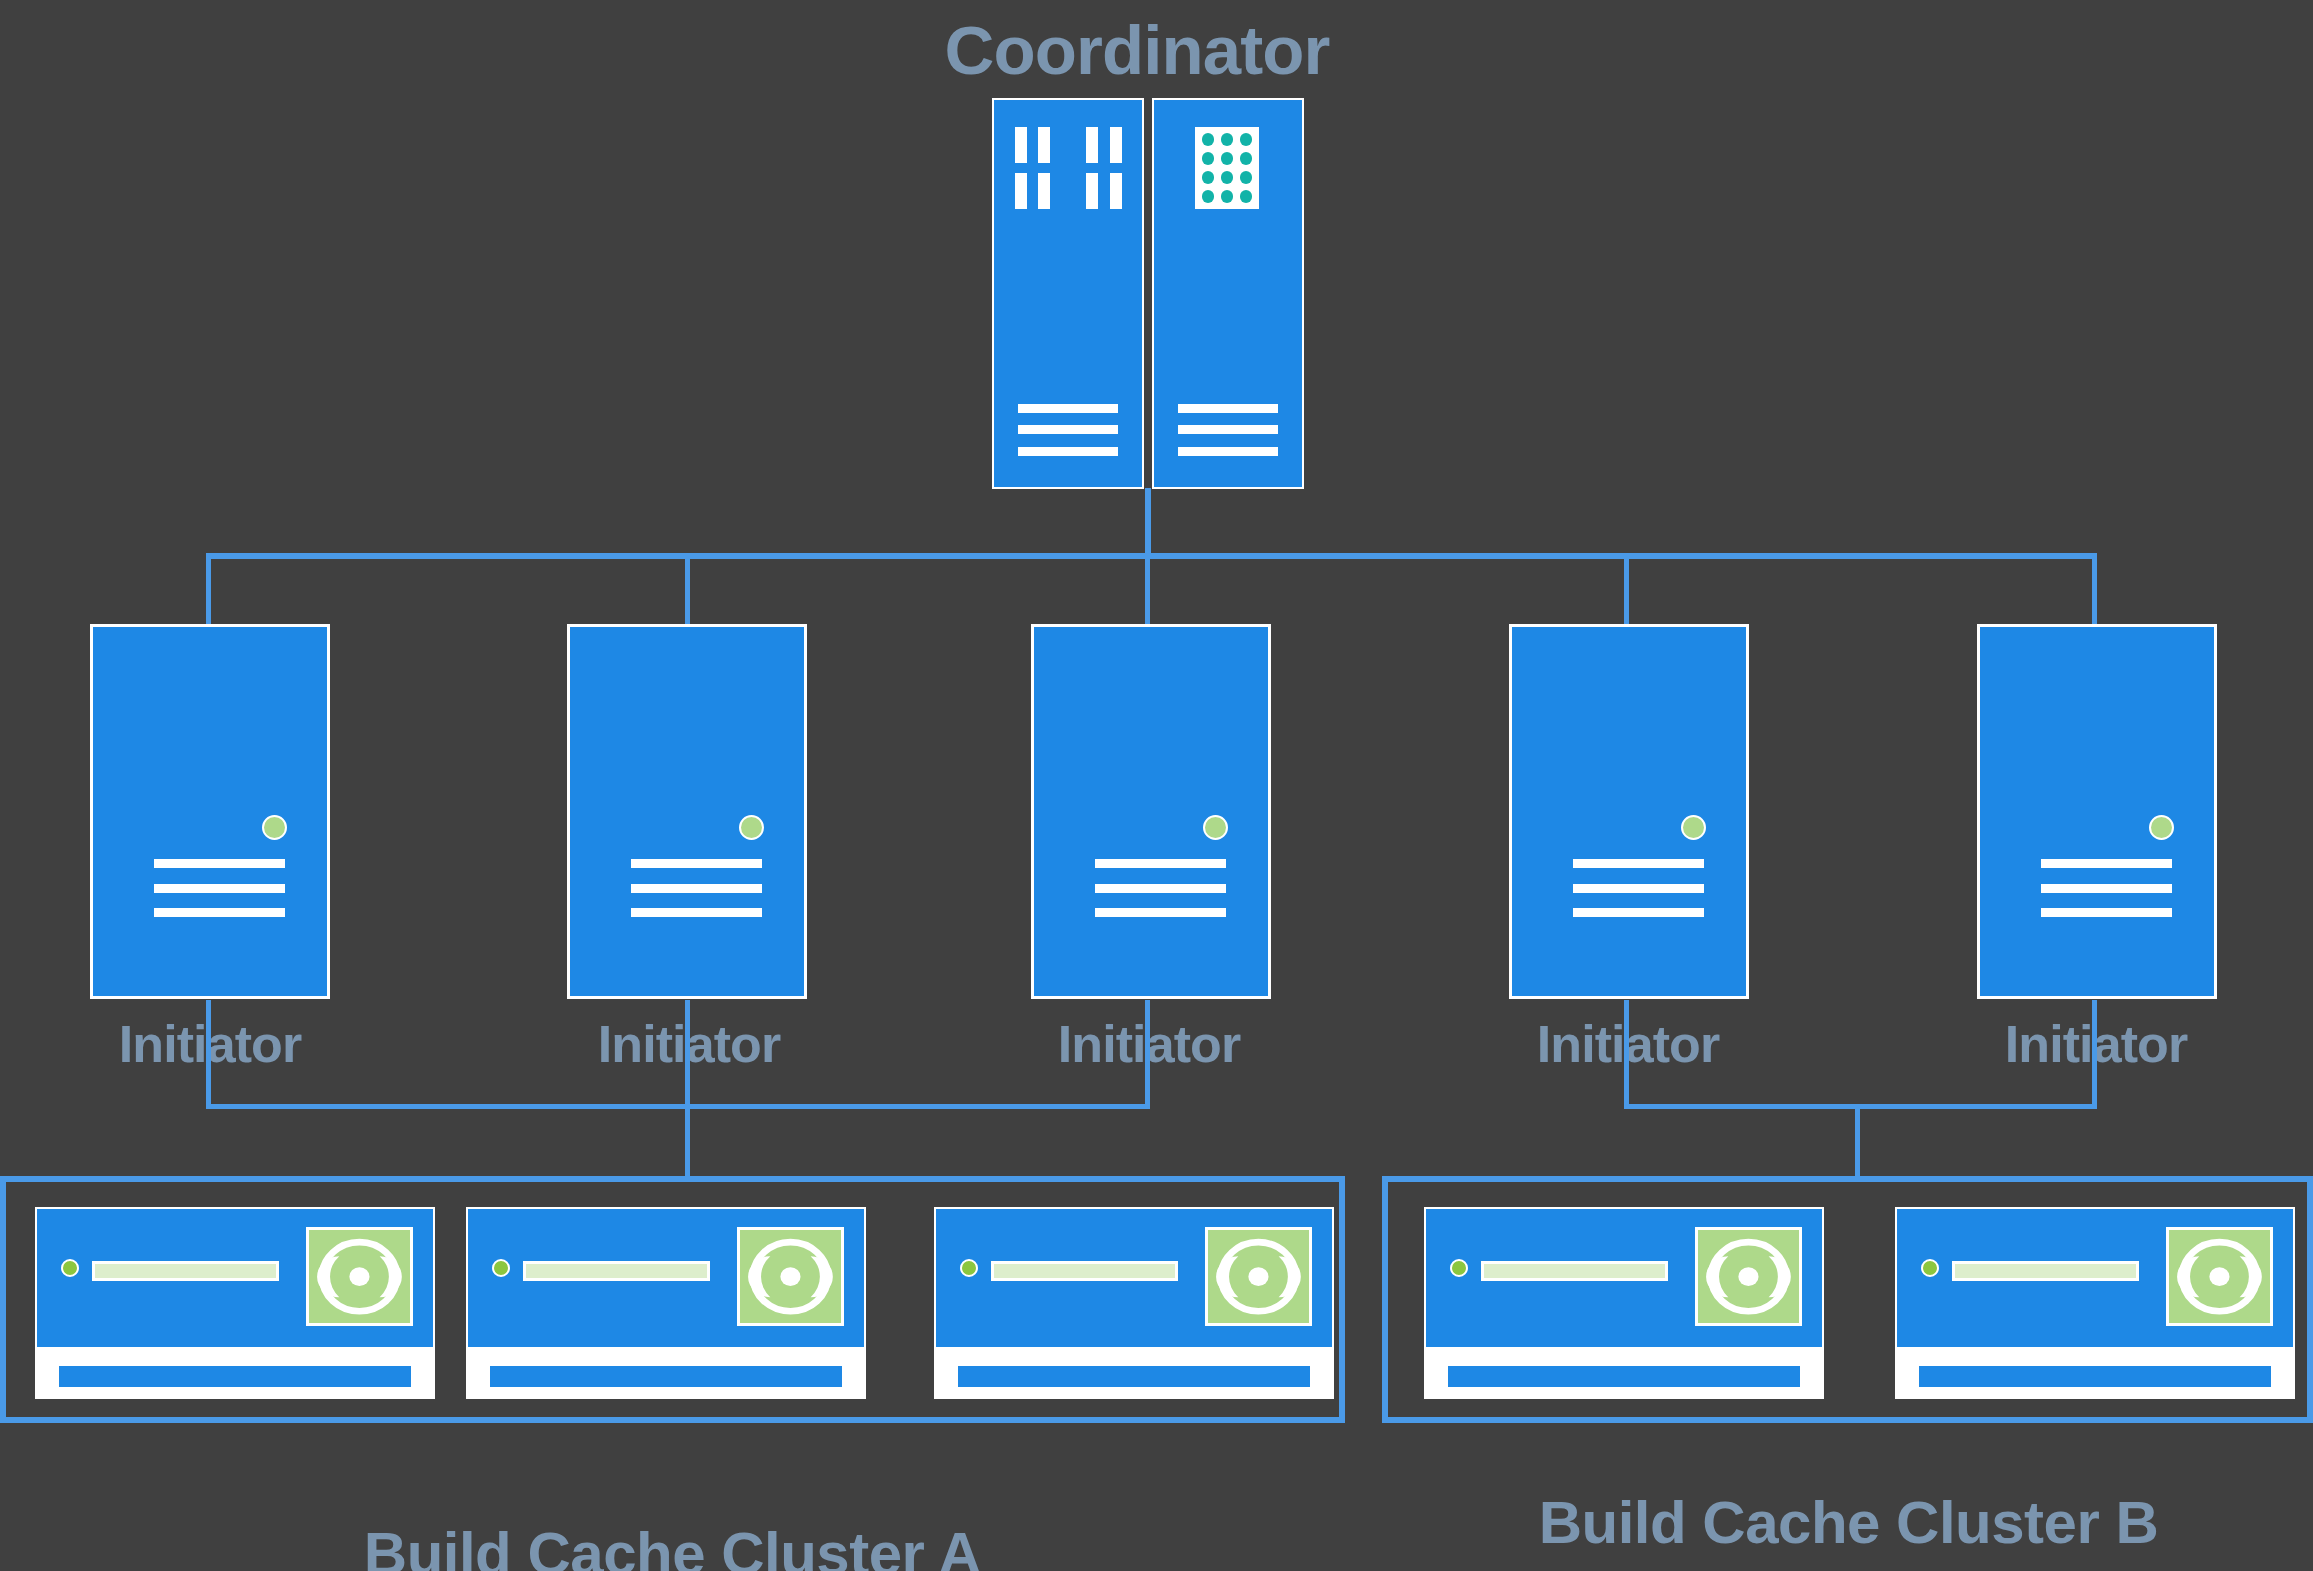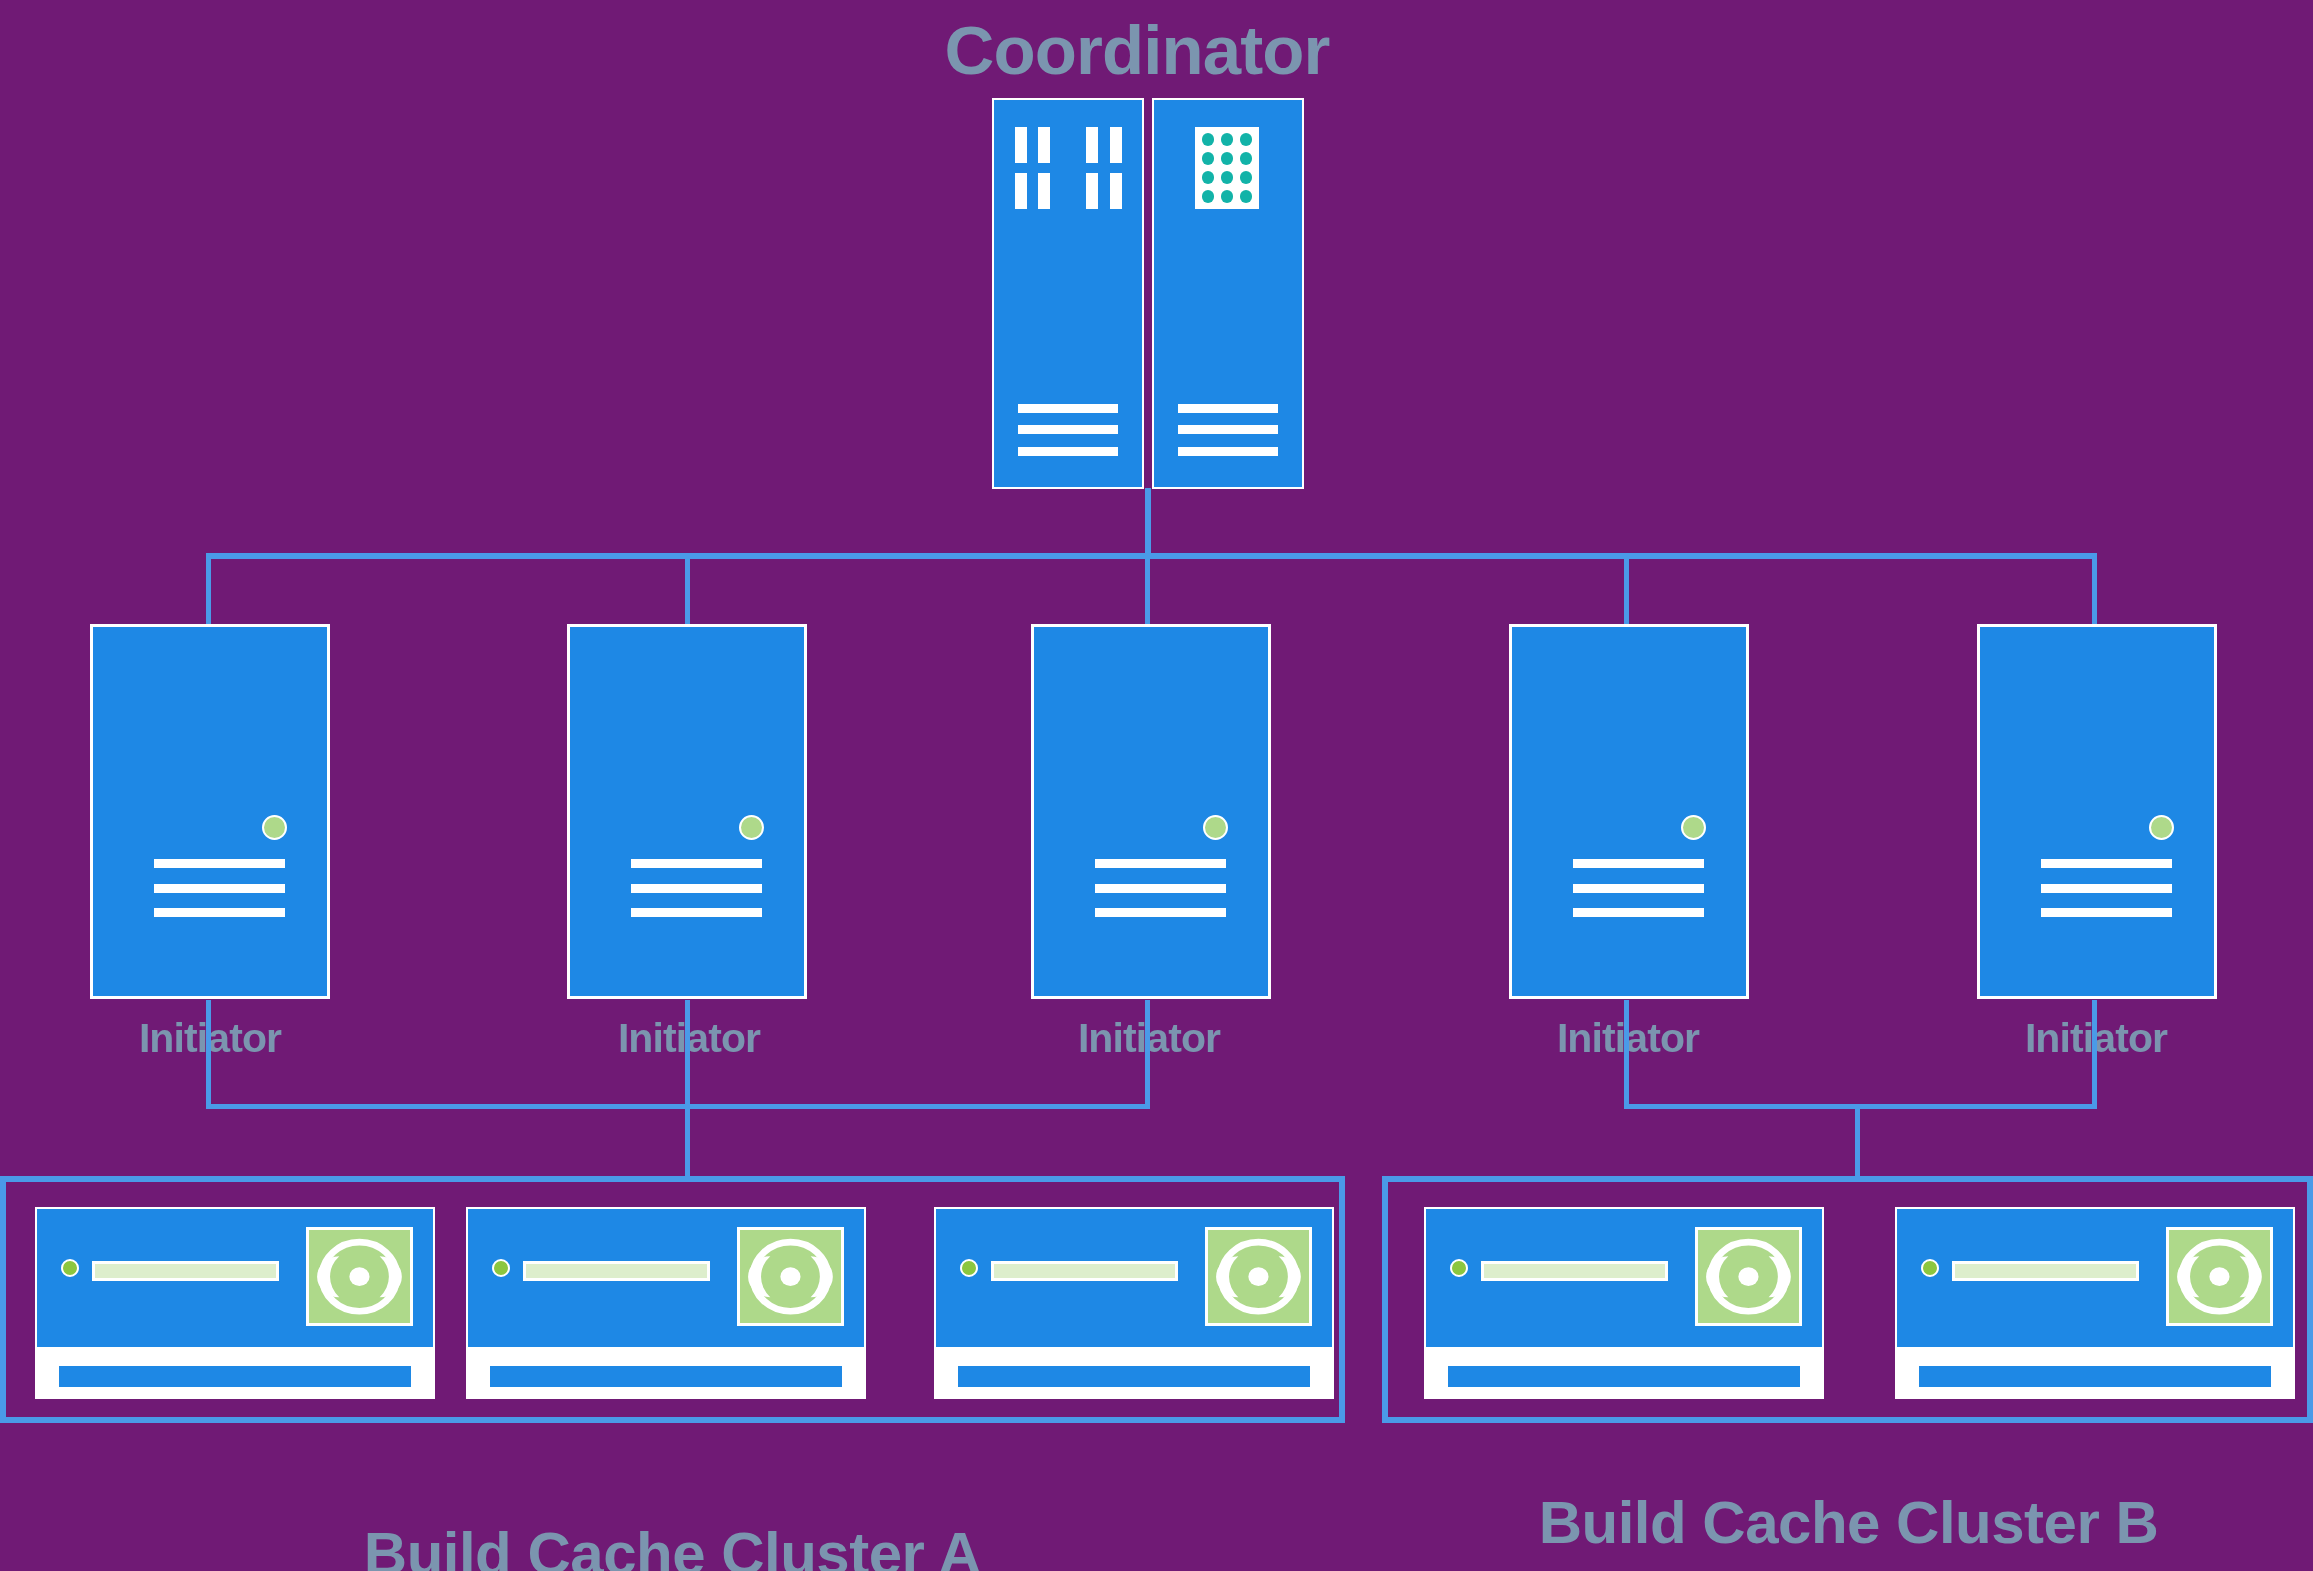--- a/index.html
+++ b/index.html
@@ -7,40 +7,40 @@
     padding: 0;
     background: #000000;
   }
   body {
     font-family: "Liberation Sans", sans-serif;
   }
   #stage {
     position: relative;
     width: 2313px;
     height: 1571px;
-    background: #701a75;
+    background: #404040;
     overflow: hidden;
   }
 
   
   .label {
     position: absolute;
     color: #7b95af;
     font-weight: bold;
     font-family: "Liberation Sans", sans-serif;
     white-space: nowrap;
     text-align: center;
     line-height: 1;
   }
   .title-coordinator {
     font-size: 69px;
     letter-spacing: -0.9px;
   }
   .label-initiator {
-    font-size: 41px;
+    font-size: 52px;
     letter-spacing: -0.9px;
   }
   .label-cluster {
     font-size: 60px;
     letter-spacing: -0.5px;
   }
 
   
   .vline {
     position: absolute;

